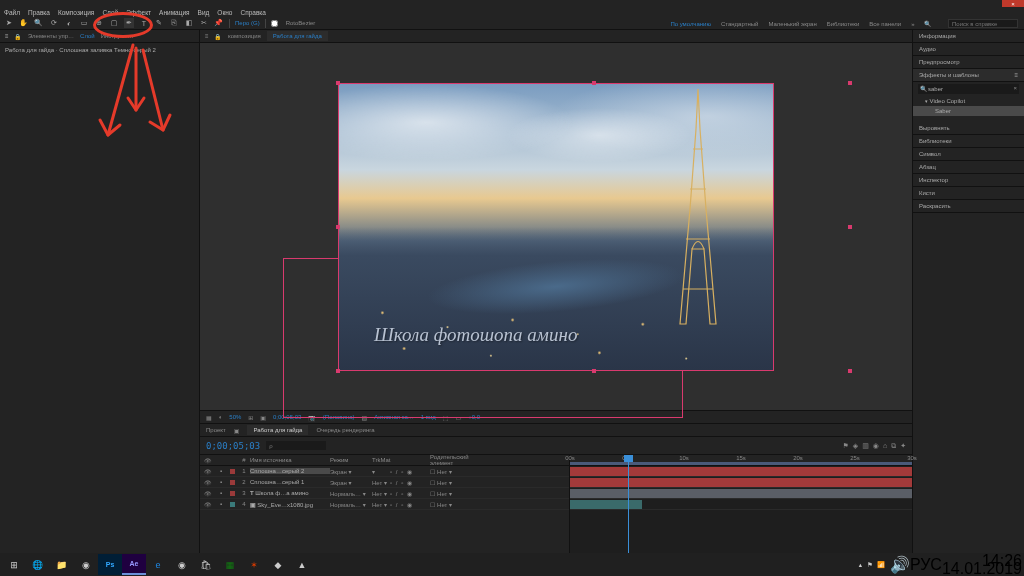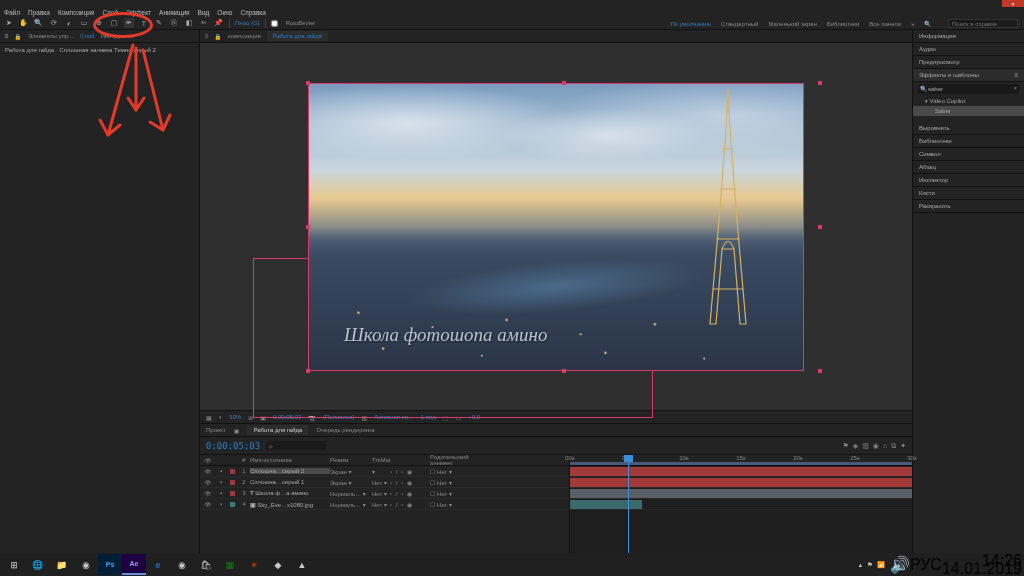--- a/index.html
+++ b/index.html
@@ -24,21 +24,21 @@
 .lp-tabs .sel { color:#2a7fc7; }
 .lp-tabs .icon { color:#aaa; }
 .lp-body { padding:4px 5px; font-size:6px; color:#aaa; }
 
 .center { flex:1; background:#232323; display:flex; flex-direction:column; }
 .comp-tabs { height:13px; display:flex; align-items:center; padding:0 5px; gap:6px; font-size:6px; color:#888; border-bottom:1px solid #111; }
 .comp-tabs .tab { background:#2c2c2c; padding:2px 6px; color:#2a7fc7; }
 .comp-tabs .pre { color:#888; }
 .viewer { flex:1; background:#2f2f2f; display:flex; align-items:center; justify-content:center; position:relative; }
 .canvas-wrap { position:relative; }
-.canvas { width:496px; height:288px; background:linear-gradient(to bottom,#7a9cc0 0%,#c9d6df 30%,#e8c990 40%,#5a6e84 55%,#2a3548 100%); position:relative; overflow:hidden; border:1px solid #d93a6e; }
+.canvas { width:436px; height:288px; background:linear-gradient(to bottom,#7a9cc0 0%,#c9d6df 30%,#e8c990 40%,#5a6e84 55%,#2a3548 100%); position:relative; overflow:hidden; border:1px solid #d93a6e; }
 .sky-clouds { position:absolute; top:0; left:0; width:100%; height:45%; background:radial-gradient(ellipse at 20% 30%,rgba(255,255,255,.6) 0%,transparent 30%),radial-gradient(ellipse at 60% 40%,rgba(255,255,255,.5) 0%,transparent 25%),radial-gradient(ellipse at 85% 25%,rgba(255,255,255,.4) 0%,transparent 30%); }
 .tower { position:absolute; right:55px; top:5px; width:40px; height:240px; }
 .tower svg { width:100%; height:100%; }
 .city { position:absolute; bottom:0; left:0; width:100%; height:50%; background:linear-gradient(to bottom,transparent 0%,#3a4a60 20%,#2a3548 100%); }
 .city-lights { position:absolute; bottom:0; left:0; width:100%; height:50%; background-image:radial-gradient(circle at 10% 60%,#ffd27a 0,transparent 2px),radial-gradient(circle at 25% 70%,#ffe29a 0,transparent 1.5px),radial-gradient(circle at 40% 65%,#ffd27a 0,transparent 2px),radial-gradient(circle at 55% 75%,#ffe29a 0,transparent 1.5px),radial-gradient(circle at 70% 68%,#ffd27a 0,transparent 2px),radial-gradient(circle at 15% 85%,#ffd27a 0,transparent 2px),radial-gradient(circle at 35% 90%,#ffe29a 0,transparent 1.5px),radial-gradient(circle at 60% 88%,#ffd27a 0,transparent 2px),radial-gradient(circle at 80% 92%,#ffe29a 0,transparent 1.5px); background-size:100% 100%; }
 .river { position:absolute; bottom:20%; left:20%; width:60%; height:18%; background:radial-gradient(ellipse at center,#4a6a8a 0%,transparent 70%); border-radius:50%; transform:rotate(-5deg); }
 .text-overlay { position:absolute; left:35px; top:240px; font-family:Georgia,serif; font-style:italic; font-size:19px; color:rgba(200,210,225,.9); text-shadow:1px 1px 2px rgba(0,0,0,.4); }
 .safe-zone { position:absolute; left:-55px; top:175px; width:400px; height:160px; border:1px solid #d93a6e; pointer-events:none; }
 .handles .h { position:absolute; width:4px; height:4px; background:#d93a6e; margin:-2px; }
 

